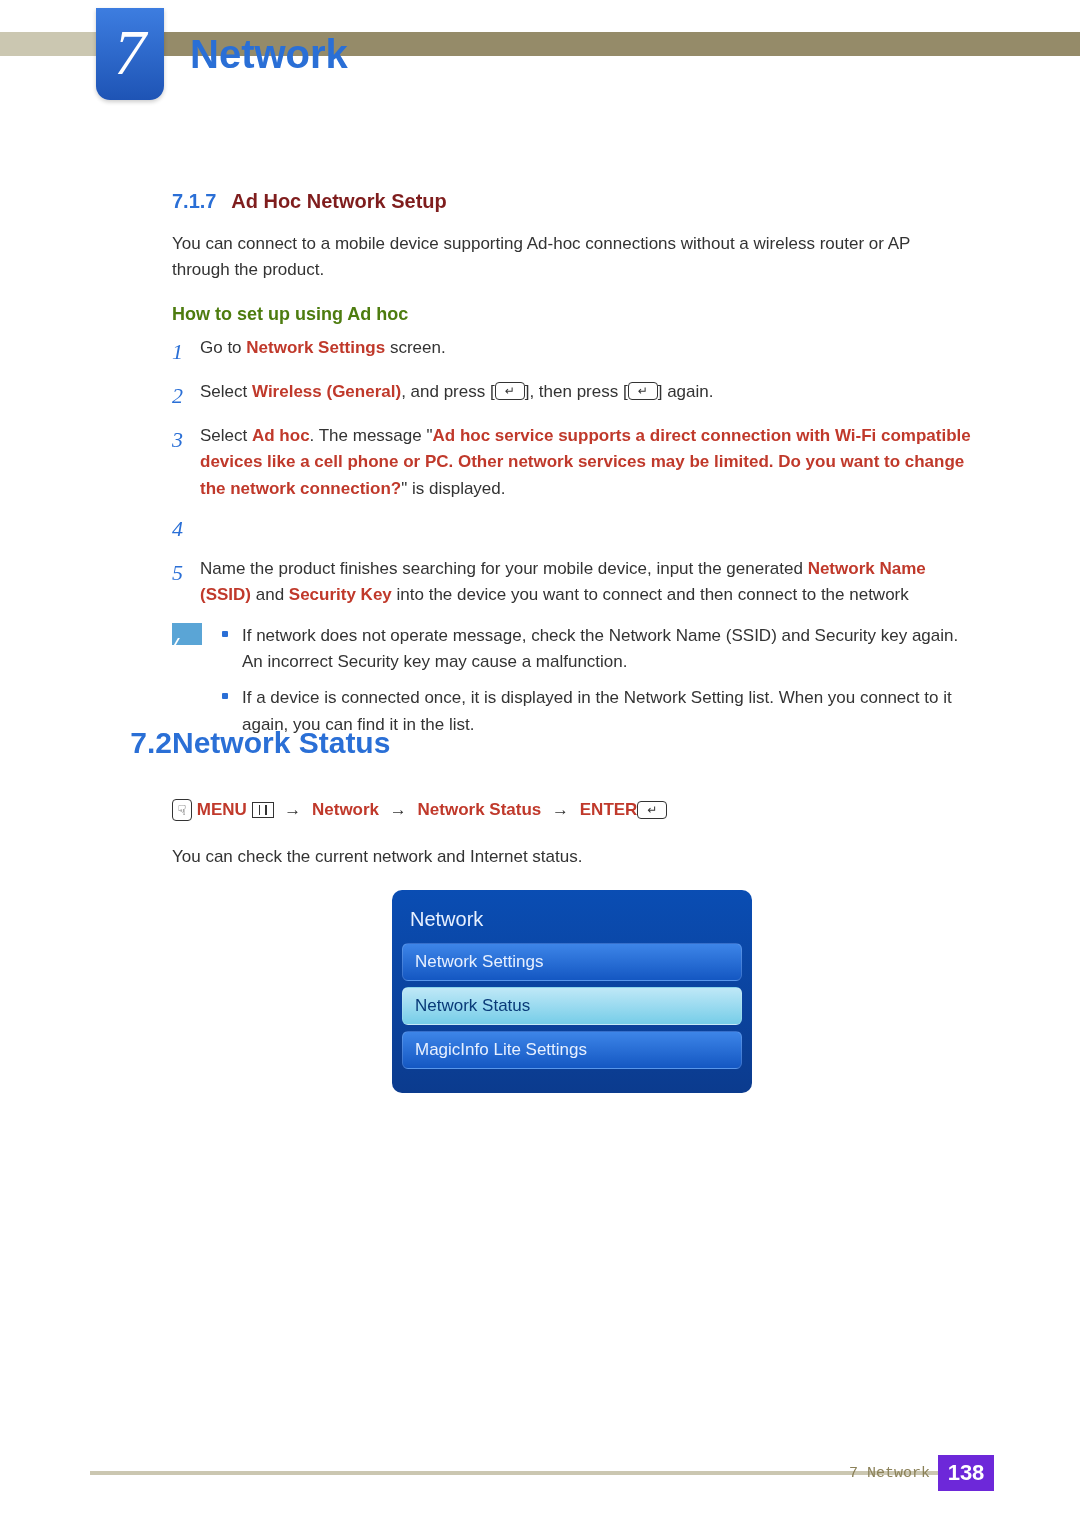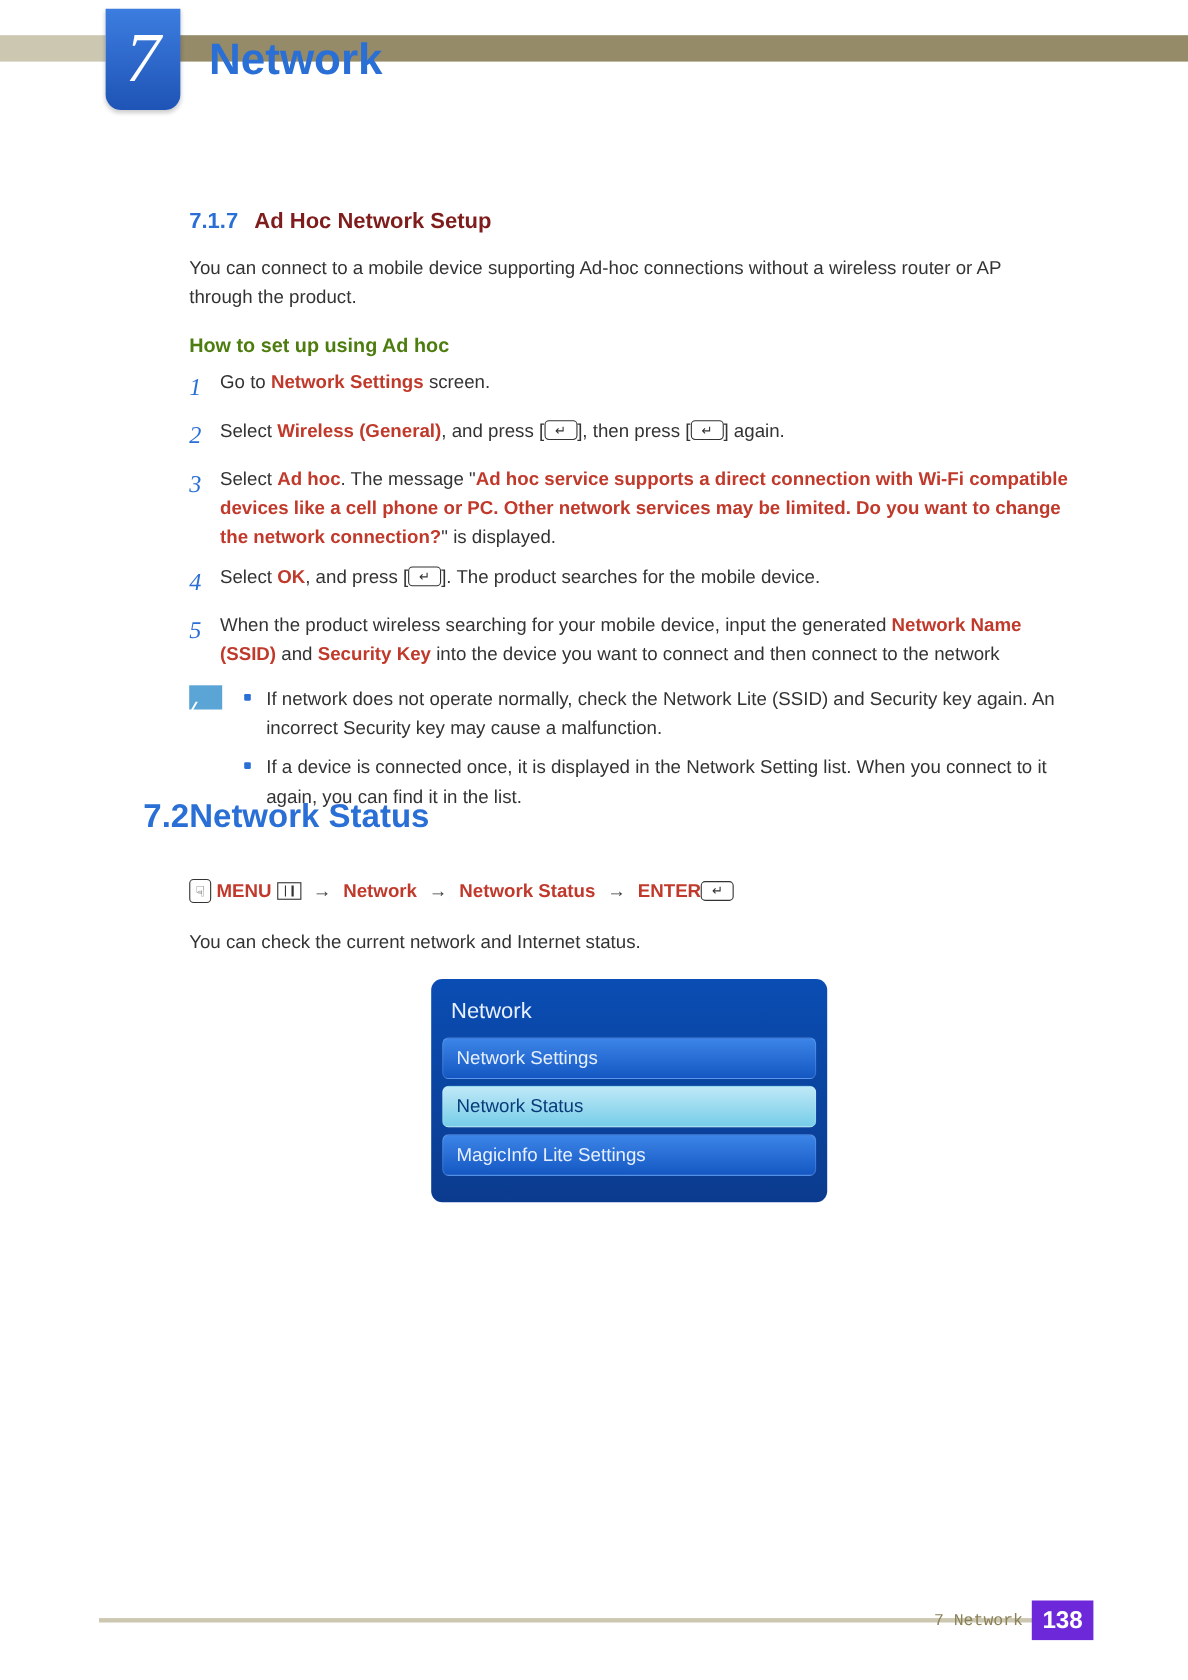--- a/index.html
+++ b/index.html
@@ -141,38 +141,35 @@
       </span>
     </li>
     <li>
       <span class="step-num">3</span>
       <span class="step-body">
         <span>Select </span><span class="t-red">Ad hoc</span><span>. The message "</span><span class="t-red">Ad hoc service supports a direct connection with Wi-Fi compatible devices like a cell phone or PC. Other network services may be limited. Do you want to change the network connection?</span><span>" is displayed.</span>
       </span>
     </li>
     <li>
       <span class="step-num">4</span>
-      <span class="step-body">
-        <span>Select </span><span class="t-red">OK</span><span>, and press [</span><span class="enter-icon">↵</span><span>]. The product searches for the mobile device.</span>
-      </span>
     </li>
     <li>
       <span class="step-num">5</span>
       <span class="step-body">
-        <span>When the product wireless searching for your mobile device, input the generated </span><span class="t-red">Network Name (SSID)</span><span> and </span><span class="t-red">Security Key</span><span> into the device you want to connect and then connect to the network</span>
+        <span>Name the product finishes searching for your mobile device, input the generated </span><span class="t-red">Network Name (SSID)</span><span> and </span><span class="t-red">Security Key</span><span> into the device you want to connect and then connect to the network</span>
       </span>
     </li>
   </ol>
 
   <div class="note-row">
     <div class="note-icon"></div>
     <ul class="bullets">
       <li>
         <span class="blue-bullet"></span>
-        <span>If network does not operate normally, check the Network Lite (SSID) and Security key again. An incorrect Security key may cause a malfunction.</span>
+        <span>If network does not operate message, check the Network Name (SSID) and Security key again. An incorrect Security key may cause a malfunction.</span>
       </li>
       <li>
         <span class="blue-bullet"></span>
         <span>If a device is connected once, it is displayed in the Network Setting list. When you connect to it again, you can find it in the list.</span>
       </li>
     </ul>
   </div>
 </div>
 
 <div class="major-row">

